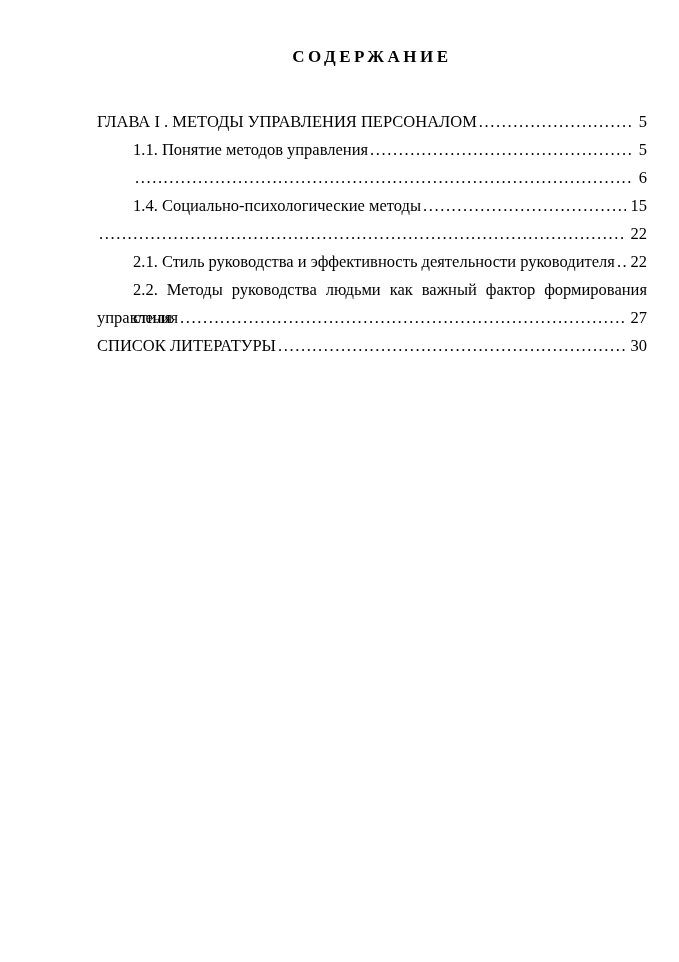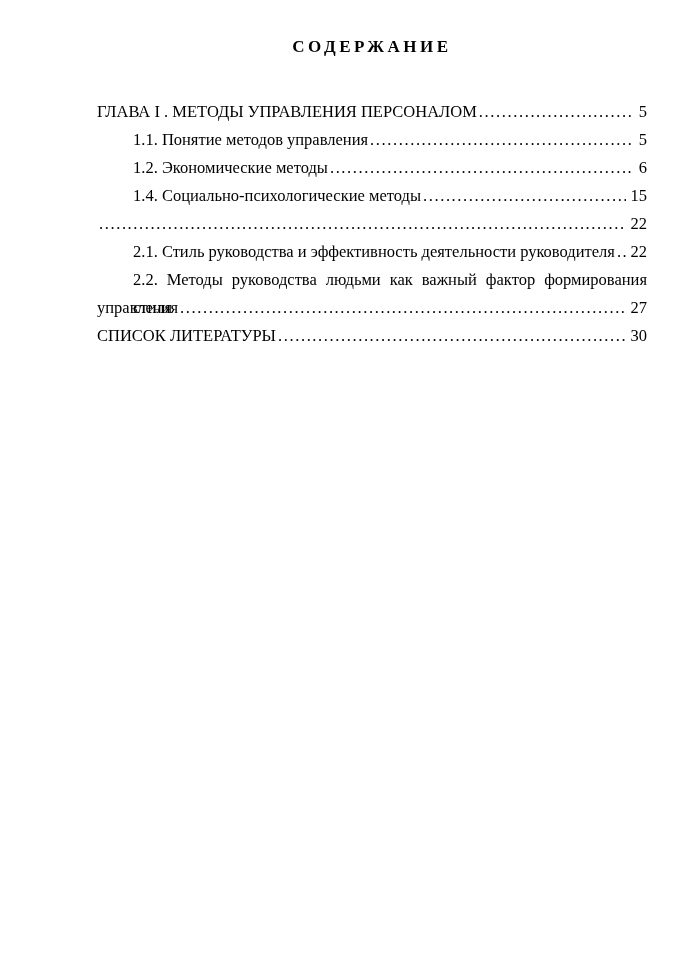--- a/index.html
+++ b/index.html
@@ -11,21 +11,21 @@
     width: 679px;
     height: 962px;
     overflow: hidden;
     font-family: "Liberation Serif", "DejaVu Serif", serif;
     color: #000000;
   }
   .page {
     box-sizing: border-box;
     width: 679px;
     height: 962px;
-    padding: 36px 32px 0 97px;
+    padding: 46px 32px 0 97px;
     background: #ffffff;
   }
   .doc-title {
     height: 22px;
     line-height: 22px;
     text-align: center;
     font-size: 17px;
     font-weight: bold;
     letter-spacing: 3.5px;
     white-space: nowrap;
@@ -86,21 +86,20 @@
       <span class="toc-page">5</span>
     </div>
 
     <div class="toc-row indent">
       <span class="toc-text">1.1. Понятие методов управления</span>
       <span class="toc-dots"></span>
       <span class="toc-page">5</span>
     </div>
 
     <div class="toc-row indent">
-      <span class="toc-text">1.2. Экономические методы</span>
       <span class="toc-dots"></span>
       <span class="toc-page">6</span>
     </div>
 
 
     <div class="toc-row indent">
       <span class="toc-text">1.4. Социально-психологические методы</span>
       <span class="toc-dots"></span>
       <span class="toc-page">15</span>
     </div>

